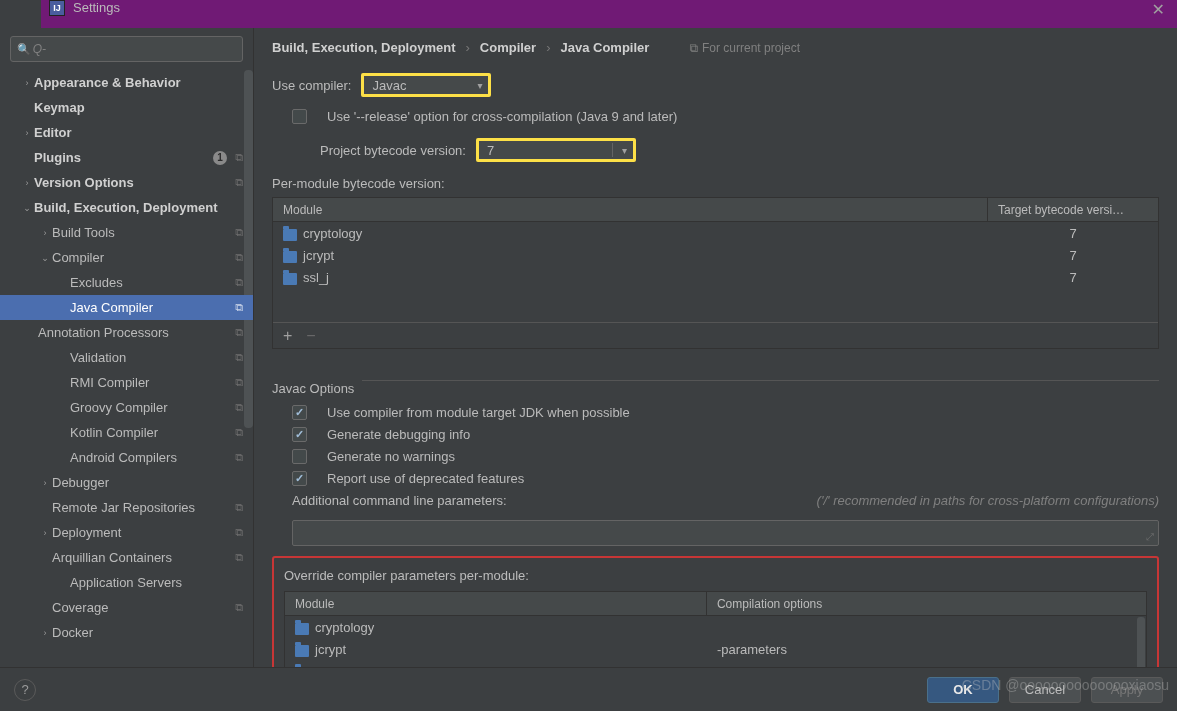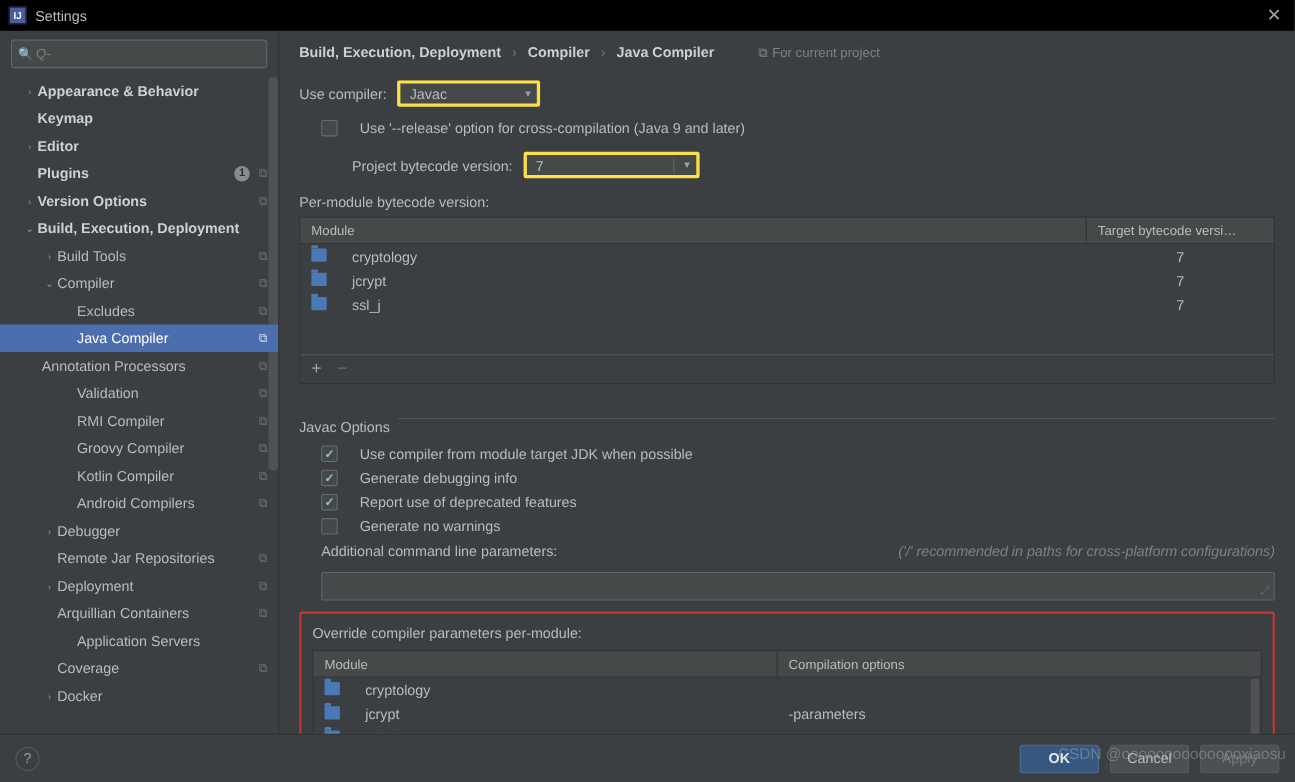--- a/index.html
+++ b/index.html
@@ -1,20 +1,20 @@
 <!DOCTYPE html>
 <html><head>
 <meta charset="utf-8">
 <style>
 * { margin: 0; padding: 0; box-sizing: border-box; font-family: "Segoe UI", Arial, sans-serif; }
 body { background: #3c3f41; color: #bbbbbb; font-size: 13px; width: 1177px; height: 711px; overflow: hidden; }
 
 .window { display: flex; flex-direction: column; height: 100%; }
 
-.titlebar { height: 28px; display: flex; align-items: center; padding: 0 8px; background: #000000; }
+.titlebar { height: 28px; display: flex; align-items: flex-start; padding: 0 8px; background: #701a75; margin-left: 41px; }
 .titlebar .app-icon { width: 16px; height: 16px; background: #4a5d9e; border: 1px solid #222; margin-right: 8px; display:flex;align-items:center;justify-content:center;color:#fff;font-size:9px;font-weight:bold;}
 .titlebar .titlebar-close { margin-left: auto; color: #a0a0a0; cursor: pointer; font-size: 16px; padding: 0 4px; }
 
 .content { flex: 1; display: flex; min-height: 0; }
 
 .sidebar { width: 254px; display: flex; flex-direction: column; border-right: 1px solid #323232; }
 .searchbox { margin: 8px 10px; height: 26px; background: #45494a; border: 1px solid #646464; border-radius: 3px; display: flex; align-items: center; padding: 0 6px; color: #808080; font-size: 12px; }
 .searchbox .mag { margin-right: 2px; font-size: 11px; }
 
 .tree { flex: 1; overflow-y: auto; overflow-x: hidden; position: relative; }
@@ -47,21 +47,21 @@
 .checkbox.checked::after { content: "✓"; color: #a0bdd8; font-size: 11px; font-weight: bold; }
 .indent { margin-left: 20px; }
 
 .section-label { margin: 14px 0 6px 0; color: #bbbbbb; }
 
 .table { border: 1px solid #323232; background: #3c3f41; }
 .table-header { display: flex; background: #45494a; height: 24px; align-items: center; border-bottom: 1px solid #323232; }
 .table-header .th { padding: 0 10px; font-size: 12px; color: #bbbbbb; border-right: 1px solid #323232; height: 100%; display: flex; align-items: center; }
 .table-body { }
 .tr { display: flex; height: 22px; align-items: center; }
-.tr .td { padding: 0 10px; display: flex; align-items: flex-start; gap: 23px; }
+.tr .td { padding: 0 10px; display: flex; align-items: flex-end; gap: 6px; }
 .mod-icon { width: 14px; height: 12px; background: #4a7ab5; border-radius: 1px; position: relative; }
 .mod-icon::before { content:""; position:absolute; top:-3px; left:0; width:6px; height:3px; background:#4a7ab5; border-radius:1px 1px 0 0;}
 .table-toolbar { height: 26px; display: flex; align-items: center; gap: 14px; padding: 0 10px; border-top: 1px solid #555; color: #a0a0a0; }
 .table-toolbar span { cursor: pointer; }
 
 .fieldset-label { color: #bbbbbb; margin: 18px 0 2px 0; position: relative; }
 .fieldset-line { height: 1px; background: #555; flex: 1; margin-left: 8px; }
 .fieldset-header { display: flex; align-items: center; }
 
 .hint { color: #808080; font-style: italic; }
@@ -290,26 +290,26 @@
 
         <div class="checkbox-row indent">
             <div class="checkbox checked"></div>
             <span>Use compiler from module target JDK when possible</span>
           </div>
         <div class="checkbox-row indent">
             <div class="checkbox checked"></div>
             <span>Generate debugging info</span>
           </div>
         <div class="checkbox-row indent">
+            <div class="checkbox"></div>
+            <span>Generate no warnings</span>
+          </div>
+        <div class="checkbox-row indent">
             <div class="checkbox checked"></div>
             <span>Report use of deprecated features</span>
-          </div>
-        <div class="checkbox-row indent">
-            <div class="checkbox"></div>
-            <span>Generate no warnings</span>
           </div>
 
         <div class="form-row indent" style="margin-top:6px; justify-content:space-between;">
           <span>Additional command line parameters:</span>
           <span class="hint">('/' recommended in paths for cross-platform configurations)</span>
         </div>
         <div class="indent">
           <div class="textfield">
             <span class="expand">⤢</span>
           </div>

